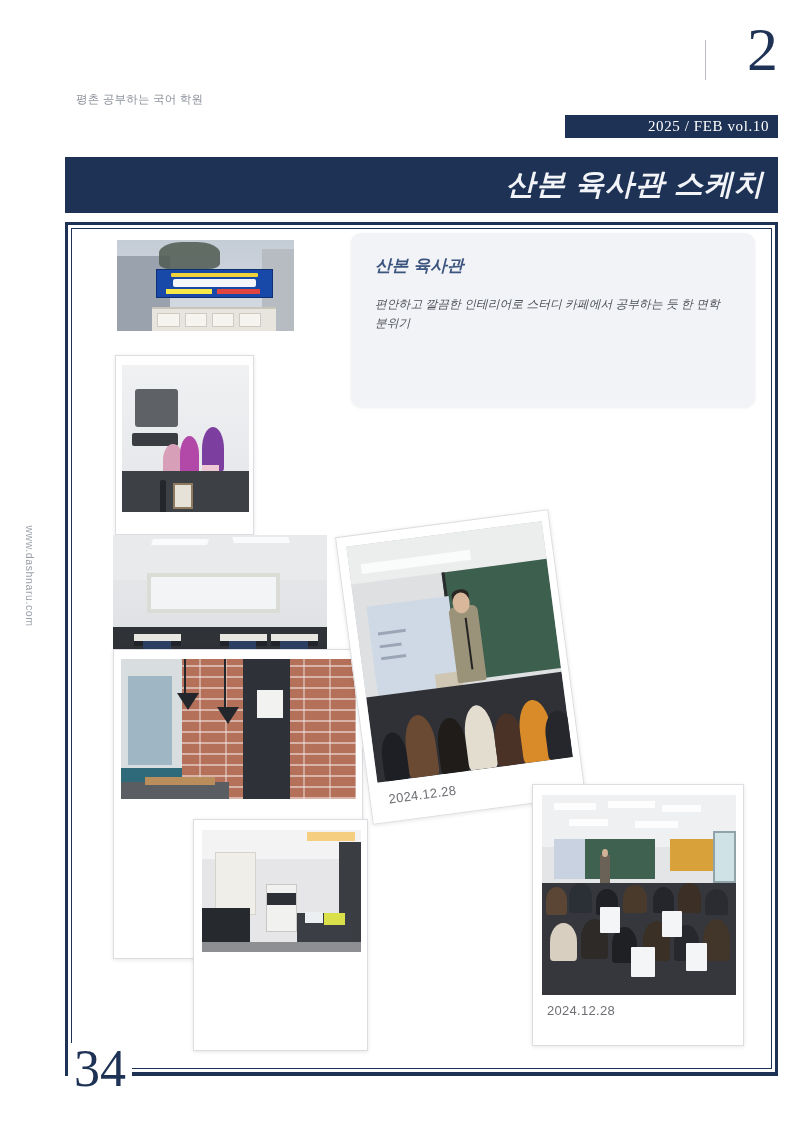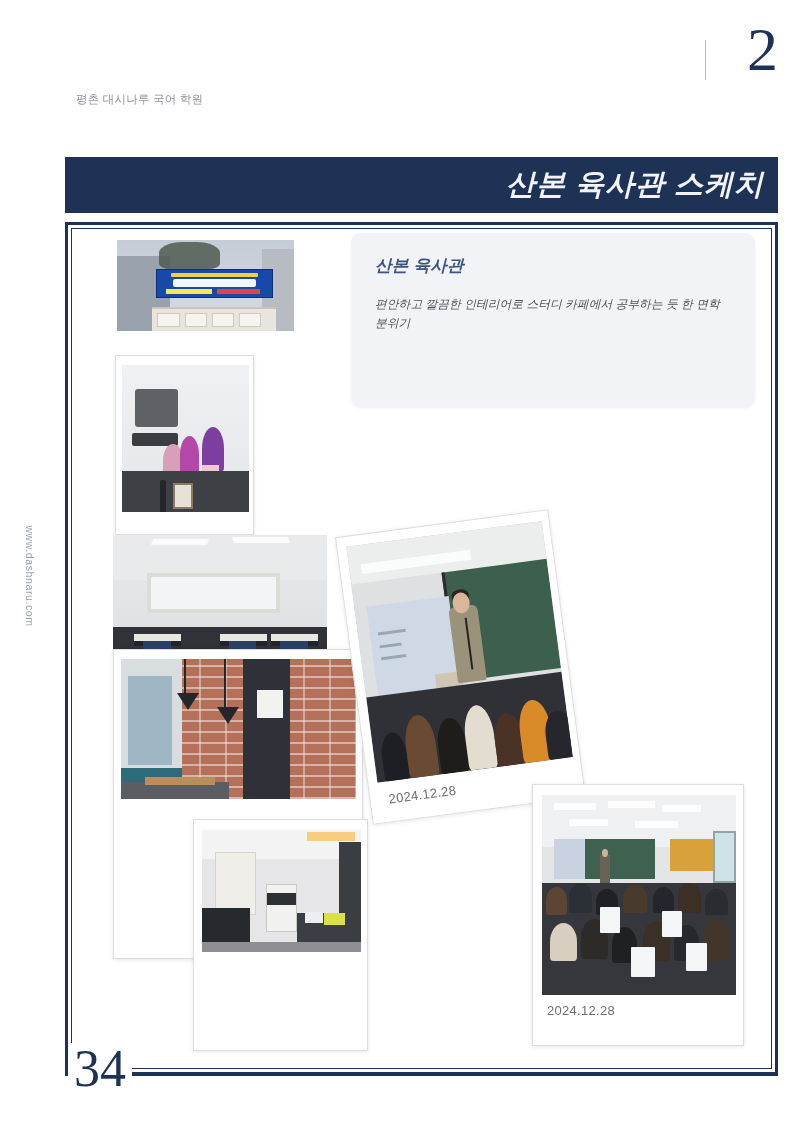--- a/index.html
+++ b/index.html
@@ -283,23 +283,24 @@
   .sc-hall .spk { position:absolute; left:30%; top:30%; width:5%; height:14%; background:#6b6257; }
   .sc-hall .spkh { position:absolute; left:31%; top:27%; width:3%; height:4%; background:#d3b196; border-radius:50%; }
   .sc-hall .seats { position:absolute; left:0; bottom:0; width:100%; height:56%; background:#35373c; }
   .sc-hall .h { position:absolute; border-radius:50% 50% 12% 12%; }
   .sc-hall .bag { position:absolute; background:#f4f5f6; border-radius:1px; }
 </style>
 </head>
 <body>
 
 <div class="masthead">
-  <div class="mast-sub">평촌 대시나루 국어 학원</div>
+  <div class="mast-sub">평촌 공부하는 국어 학원</div>
   <div class="mast-divider"></div>
   <div class="mast-issue-num">2</div>
+  <div class="mast-bar">2025 / FEB  vol.10</div>
 </div>
 
 <div class="section-bar">
   <span class="section-bar-title">산본 육사관 스케치</span>
 </div>
 
 <div class="frame-outer">
   <div class="frame-inner"></div>
 </div>
 

